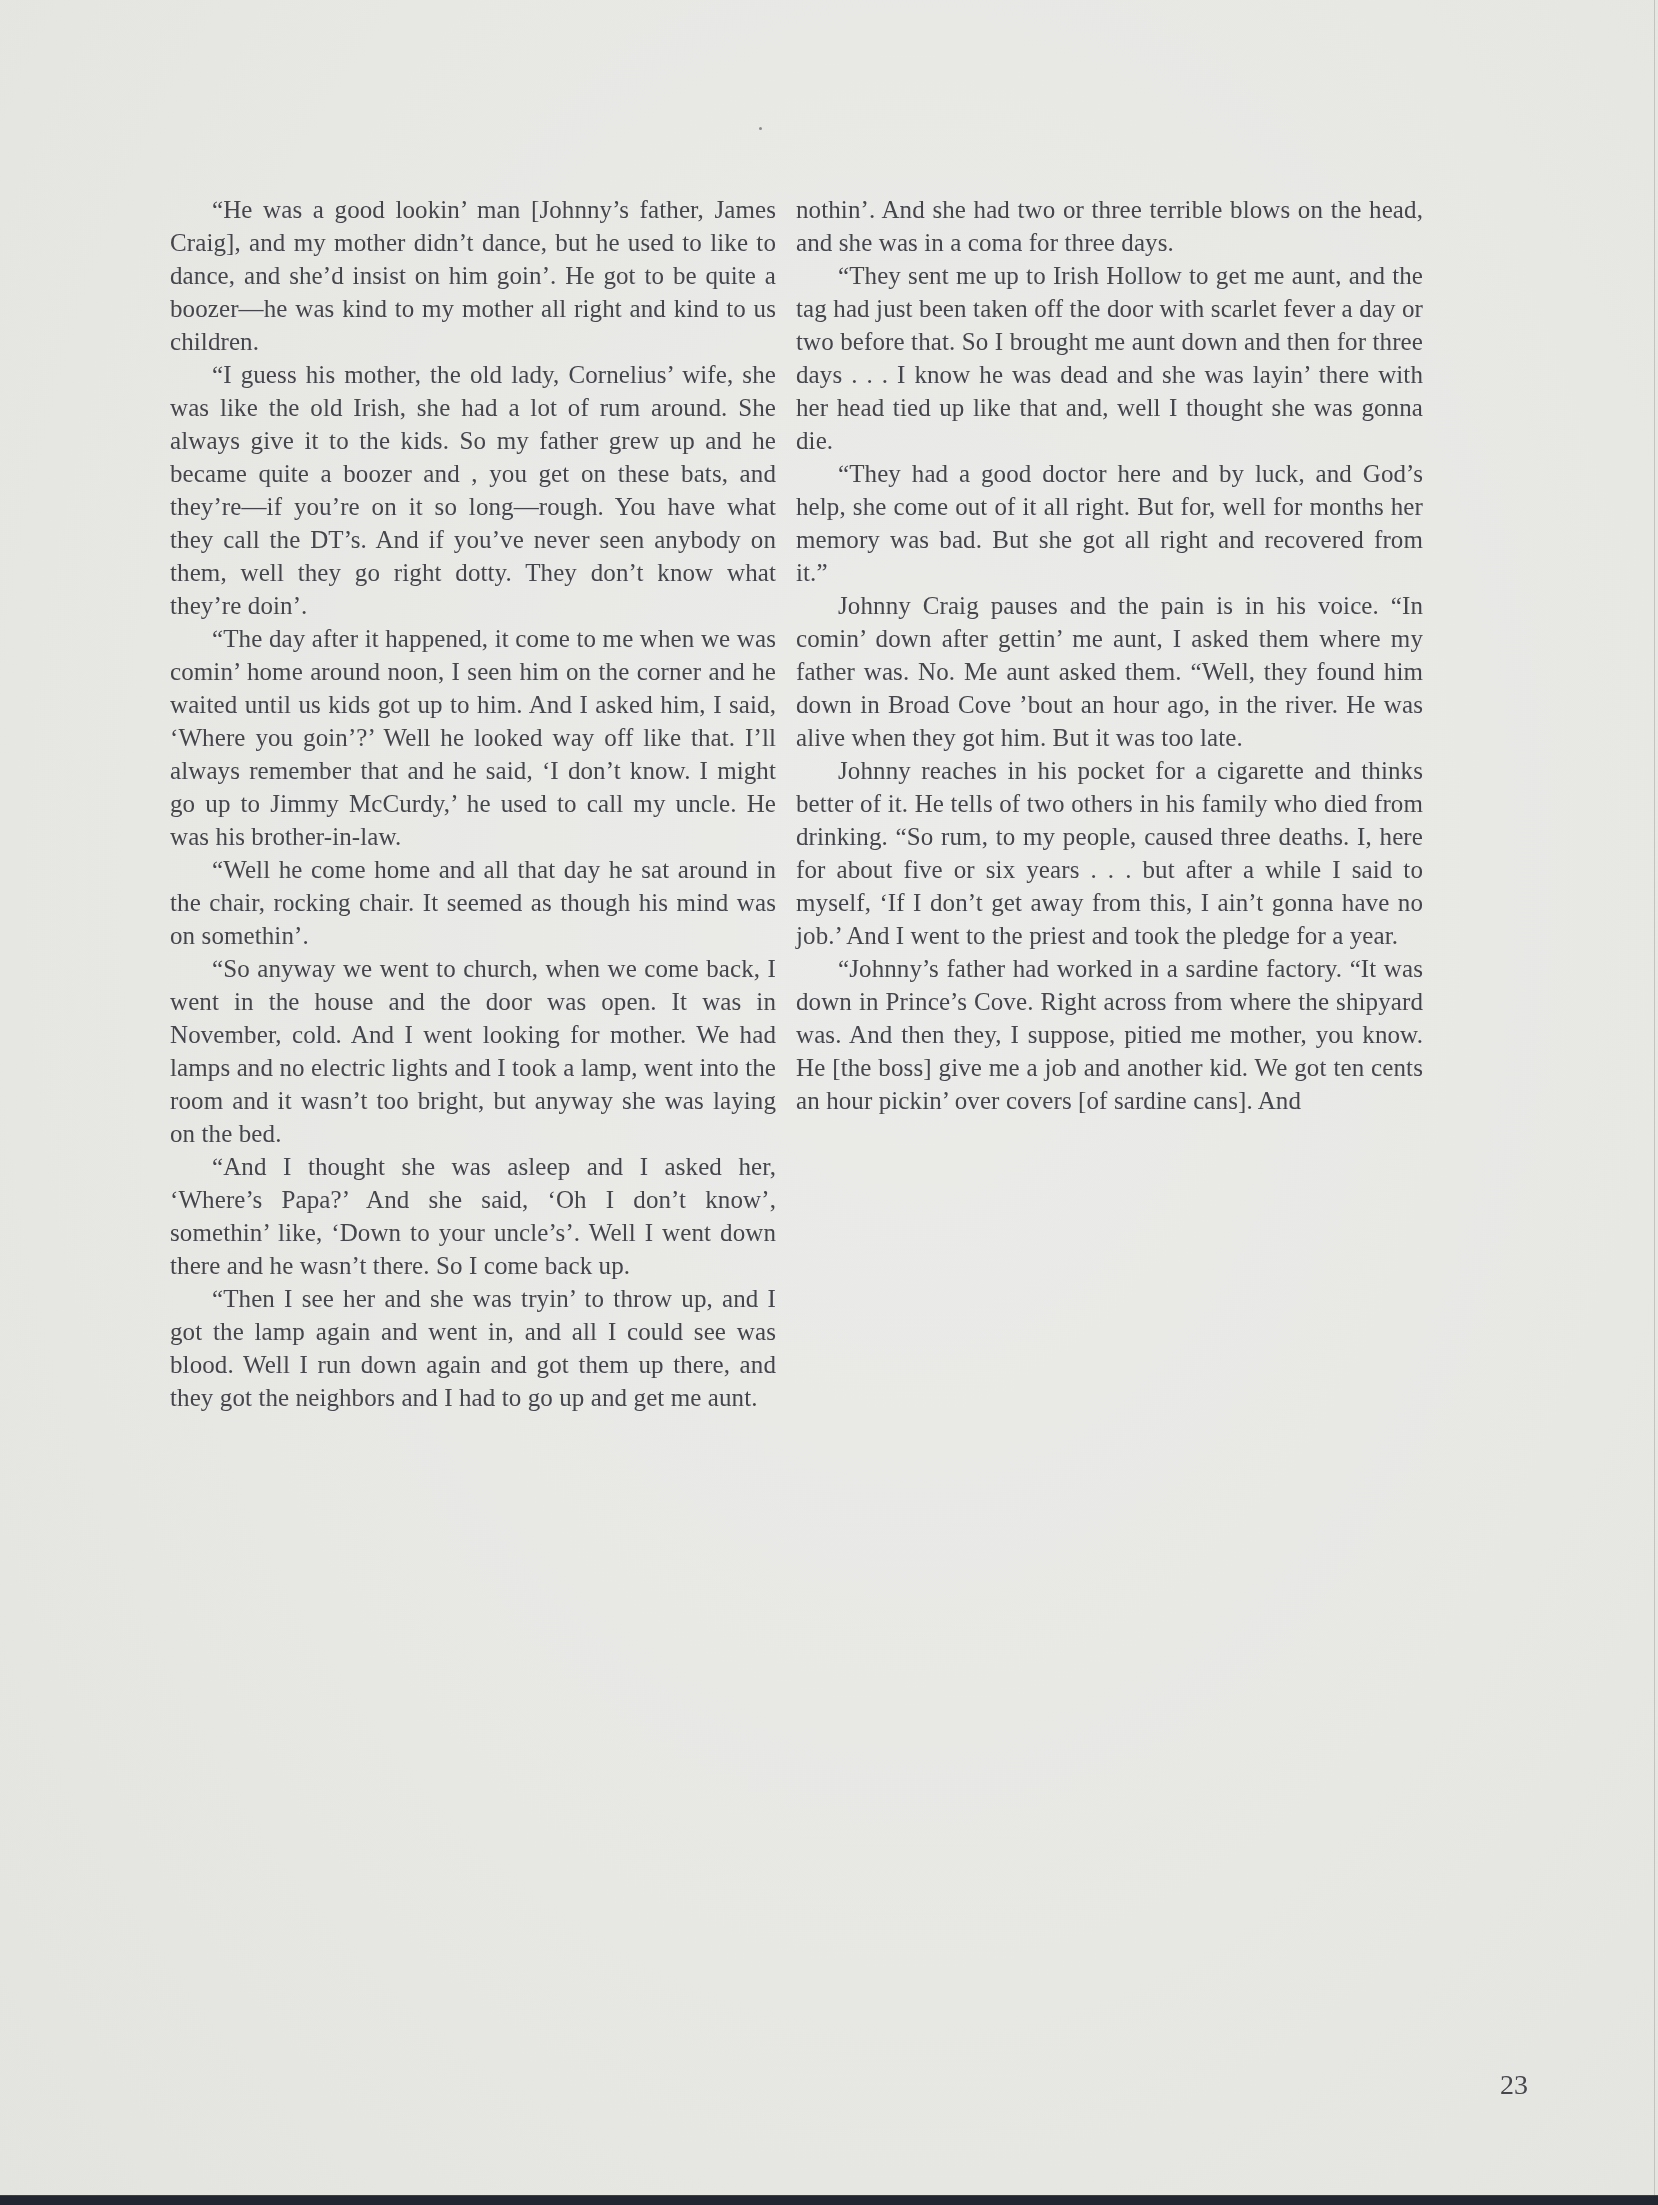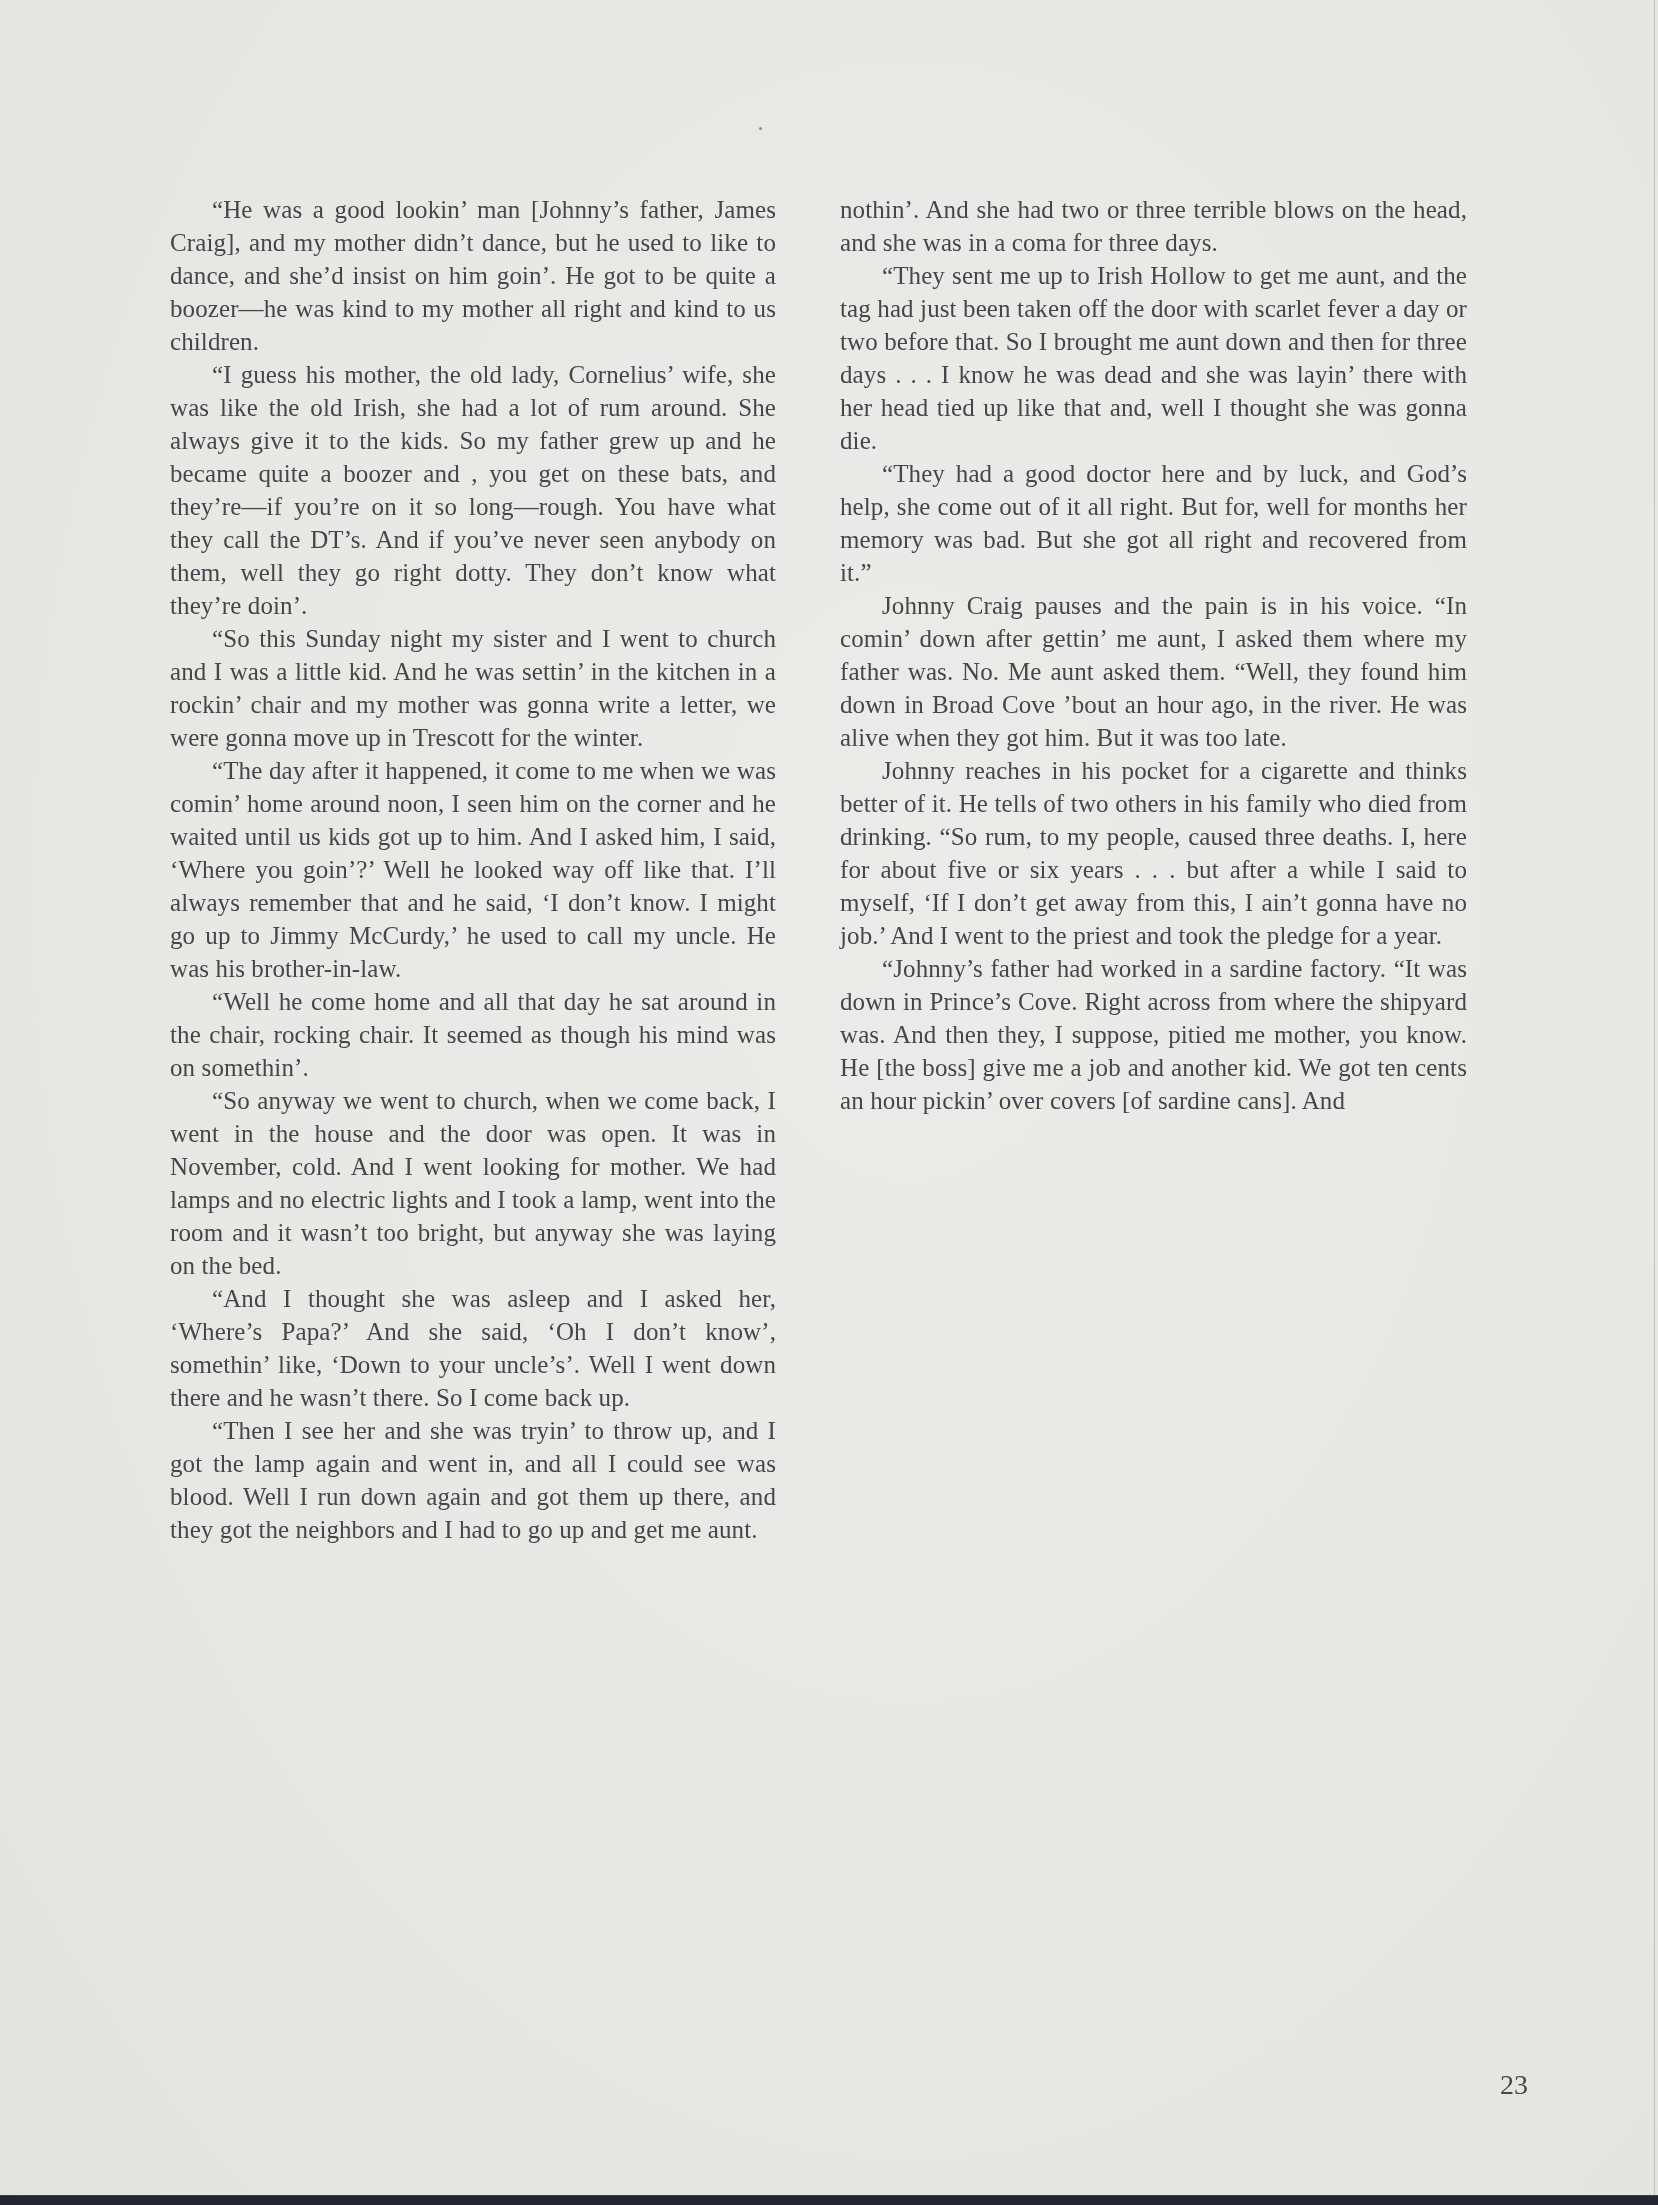--- a/index.html
+++ b/index.html
@@ -19,21 +19,21 @@
   }
   .column {
     position: absolute;
     top: 193px;
     font-size: 25px;
     line-height: 33px;
     text-align: justify;
     letter-spacing: 0.1px;
   }
   #col-left  { left: 170px;  width: 606px; }
-  #col-right { left: 840px; width: 627px; }
+  #col-right { left: 796px; width: 627px; }
   .column p {
     margin: 0;
     padding: 0;
     text-indent: 42px;
   }
   .column p.cont { text-indent: 0; }
   #page-number {
     position: absolute;
     left: 1500px;
     top: 2069px;
@@ -71,21 +71,20 @@
   }
 </style>
 </head>
 <body>
 
 <div id="page">
 
   <div id="col-left" class="column">
     <p>“He was a good lookin’ man [Johnny’s father, James Craig], and my mother didn’t dance, but he used to like to dance, and she’d insist on him goin’. He got to be quite a boozer—he was kind to my mother all right and kind to us children.</p>
     <p>“I guess his mother, the old lady, Cornelius’ wife, she was like the old Irish, she had a lot of rum around. She always give it to the kids. So my father grew up and he became quite a boozer and , you get on these bats, and they’re—if you’re on it so long—rough. You have what they call the DT’s. And if you’ve never seen anybody on them, well they go right dotty. They don’t know what they’re doin’.</p>
-    <p>“So this Sunday night my sister and I went to church and I was a little kid. And he was settin’ in the kitchen in a rockin’ chair and my mother was gonna write a letter, we were gonna move up in Trescott for the winter.</p>
     <p>“The day after it happened, it come to me when we was comin’ home around noon, I seen him on the corner and he waited until us kids got up to him. And I asked him, I said, ‘Where you goin’?’ Well he looked way off like that. I’ll always remember that and he said, ‘I don’t know. I might go up to Jimmy McCurdy,’ he used to call my uncle. He was his brother-in-law.</p>
     <p>“Well he come home and all that day he sat around in the chair, rocking chair. It seemed as though his mind was on somethin’.</p>
     <p>“So anyway we went to church, when we come back, I went in the house and the door was open. It was in November, cold. And I went looking for mother. We had lamps and no electric lights and I took a lamp, went into the room and it wasn’t too bright, but anyway she was laying on the bed.</p>
     <p>“And I thought she was asleep and I asked her, ‘Where’s Papa?’ And she said, ‘Oh I don’t know’, somethin’ like, ‘Down to your uncle’s’. Well I went down there and he wasn’t there. So I come back up.</p>
     <p>“Then I see her and she was tryin’ to throw up, and I got the lamp again and went in, and all I could see was blood. Well I run down again and got them up there, and they got the neighbors and I had to go up and get me aunt.</p>
   </div>
 
   <div id="col-right" class="column">
     <p class="cont">nothin’. And she had two or three terrible blows on the head, and she was in a coma for three days.</p>
     <p>“They sent me up to Irish Hollow to get me aunt, and the tag had just been taken off the door with scarlet fever a day or two before that. So I brought me aunt down and then for three days . . . I know he was dead and she was layin’ there with her head tied up like that and, well I thought she was gonna die.</p>

